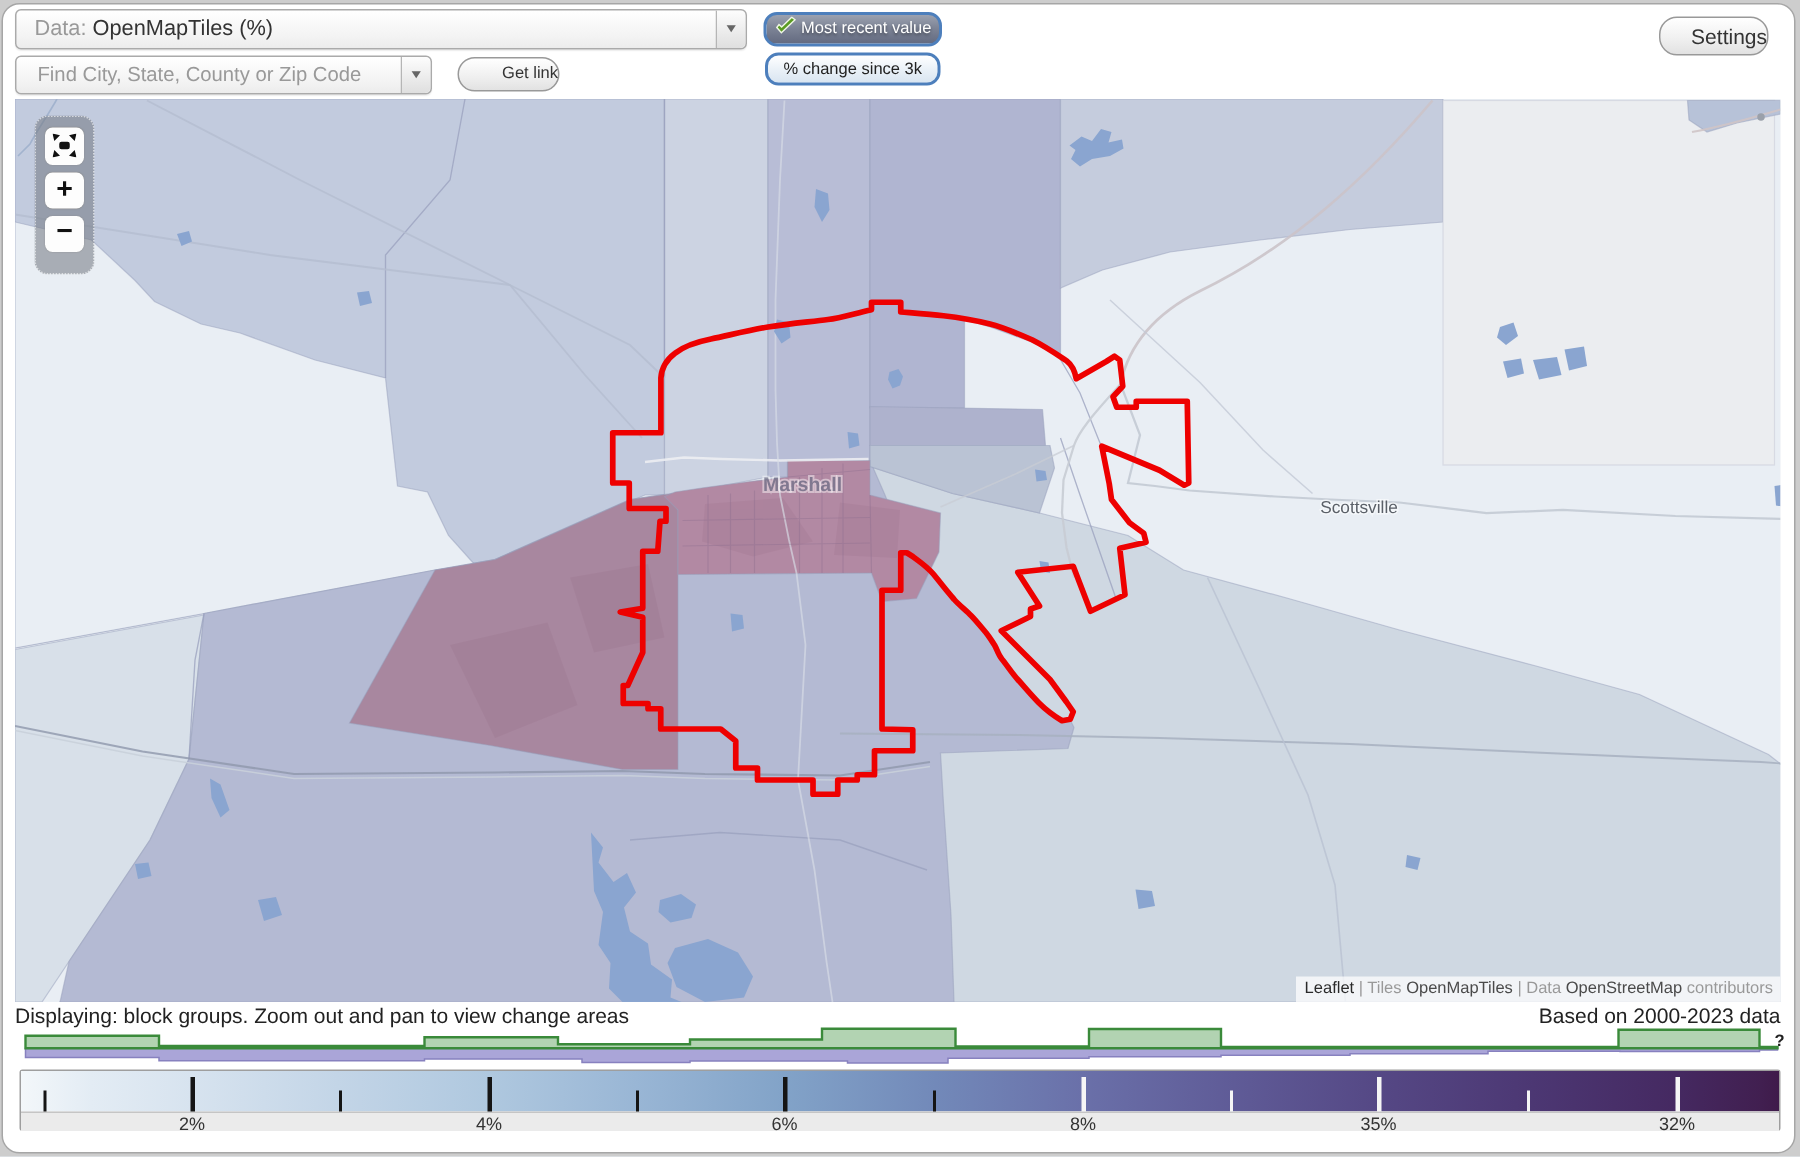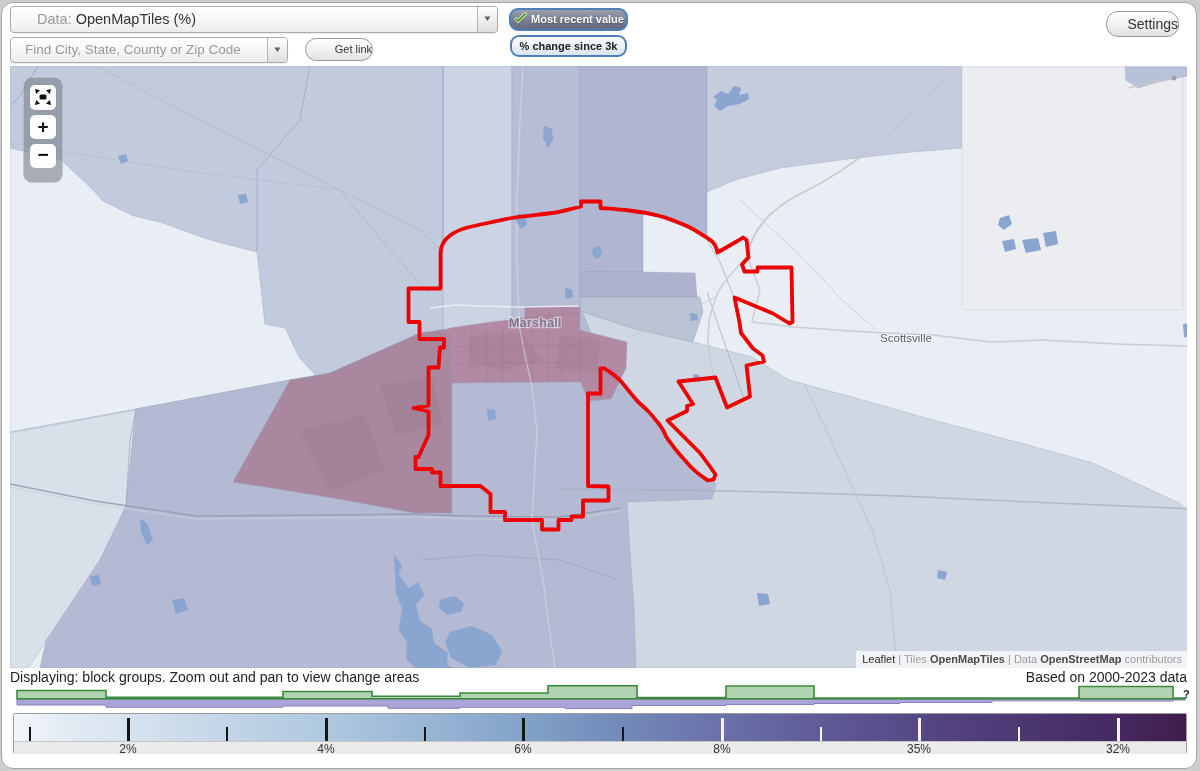--- a/index.html
+++ b/index.html
@@ -1,41 +1,41 @@
 <!DOCTYPE html>
 <html><head><meta charset="utf-8"><style>
 html,body{margin:0;padding:0}
 body{width:1200px;height:771px;background:#cdcdcd;font-family:"Liberation Sans",sans-serif;overflow:hidden;position:relative}
 .page{position:absolute;left:1px;top:2px;width:1194px;height:765px;background:#fff;border:1px solid #a6a6a6;border-radius:12px}
 .abs{position:absolute}
 .selbox{position:absolute;border:1px solid #aaa;border-radius:4px;background:linear-gradient(#ffffff,#f3f3f3 70%,#ececec);box-shadow:0 1px 1px rgba(0,0,0,.08)}
 .selarrow{position:absolute;top:0;right:0;bottom:0;width:19px;border-left:1px solid #b5b5b5;background:linear-gradient(#fdfdfd,#dfdfdf);border-radius:0 4px 4px 0;color:#666;text-align:center}
 .selarrow:after{content:"▼";font-size:8px;line-height:23px;display:block;transform:scaleX(1.3)}
 .btnpill{position:absolute;border:1px solid #999;border-radius:12px;background:linear-gradient(#ffffff,#efefef 60%,#e2e2e2);color:#333;text-align:right}
-.bluebtn{position:absolute;border:2px solid #4d7fbc;border-radius:9px;text-align:center;font-weight:bold;font-size:11px;white-space:nowrap}
+.bluebtn{position:absolute;border:2px solid #4d7fbc;border-radius:9px;text-align:center;font-weight:normal;font-size:11px;white-space:nowrap}
 #mrv{left:509px;top:8px;width:115px;height:19px;background:linear-gradient(#9ba1af,#7d8496 45%,#636a80);color:#fff;line-height:19px;text-shadow:0 1px 2px rgba(0,0,0,.4)}
 #pc2k{left:510px;top:35px;width:113px;height:18px;background:linear-gradient(#ffffff,#e9f0f7 55%,#d9e5f1);color:#222;line-height:18px}
 #map{position:absolute;left:10px;top:66px;width:1177px;height:602px;background:#e9eef4;overflow:hidden}
 #zoomctl{position:absolute;left:13px;top:11px;width:38px;height:104px;background:rgba(115,120,130,.55);border-radius:9px;border:1px dotted rgba(255,255,255,.6)}
 .zbtn{position:absolute;left:6px;width:26px;height:24px;background:#fdfdfd;border-radius:5px;box-shadow:0 0 1px #888;text-align:center;color:#111}
 #attrib{position:absolute;right:0;bottom:0;background:rgba(255,255,255,.72);font-size:11px;color:#999;padding:2px 5px 3px 6px;line-height:12px}
-#attrib b{color:#4a4a4a;font-weight:bold}
+#attrib b{color:#4a4a4a;font-weight:normal}
 #attrib .lf{color:#2a2a2a}
 .mrow{position:absolute;font-size:14px;color:#222}
 #gbar{position:absolute;left:13px;top:713px;width:1172px;height:39px;border:1px solid #9e9e9e;border-radius:2px}
 #ggrad{position:absolute;left:0;top:0;width:100%;height:27px;background:linear-gradient(90deg,#f3f7fa 0%,#e3ecf4 4%,#d7e3ef 9.7%,#c3d5e7 18%,#afc8df 26.6%,#99b6d5 35%,#82a3c8 43.4%,#7289b9 52%,#6a70a9 60.4%,#5f5b97 69%,#554885 77.2%,#4c3773 86%,#452961 94.2%,#411f50 99%,#3f1b4a 100%)}
 #glab{position:absolute;left:0;top:27px;width:100%;height:12px;background:#ebebeb;border-top:1px solid #c5c5c5}
 .tick{position:absolute;top:4px;width:3px;height:23px;background:#151515}
 .tick.mn{top:13px;height:14px;width:2px}
 .tick.wh{background:#f5f5f5}
 .tlab{position:absolute;top:28px;width:40px;margin-left:-20px;text-align:center;font-size:12px;color:#333}
 </style></head><body>
 <div class="page"></div>
 
-<div class="selbox" style="left:10px;top:6px;width:486px;height:25px;font-size:14.5px;line-height:25px"><span style="margin-left:26px;color:#999">Data:</span> <span style="color:#333">OpenMapTiles (%)</span><div class="selarrow"></div></div>
+<div class="selbox" style="left:10px;top:6px;width:486px;height:25px;font-size:14.5px;line-height:25px"><span style="margin-left:12px;color:#999">Data:</span> <span style="color:#333">OpenMapTiles (%)</span><div class="selarrow"></div></div>
 <div class="selbox" style="left:10px;top:37px;width:276px;height:24px;font-size:13.5px;line-height:24px"><span style="margin-left:14px;color:#999">Find City, State, County or Zip Code</span><div class="selarrow"></div></div>
 <div class="btnpill" style="left:305px;top:38px;width:66px;height:21px;font-size:11px;line-height:21px">Get link</div>
 <div class="bluebtn" id="mrv"><svg width="15" height="13" style="vertical-align:-2px;margin-right:3px" viewBox="0 0 16 15">
       <path d="M1.5 8.5 L5 12.5 L15.5 2.5 L13 0.5 L5.2 8 L3.2 6.2 Z" fill="#5a9b22" stroke="#eef5e5" stroke-width="1.1"></path>
     </svg>Most recent value</div>
 <div class="bluebtn" id="pc2k">% change since 3k</div>
 <div class="btnpill" style="left:1106px;top:11px;width:71px;height:24px;font-size:14px;line-height:24px">Settings</div>
 
 <div id="map">
 <svg width="1177" height="602" viewBox="10 66 1177 602">

